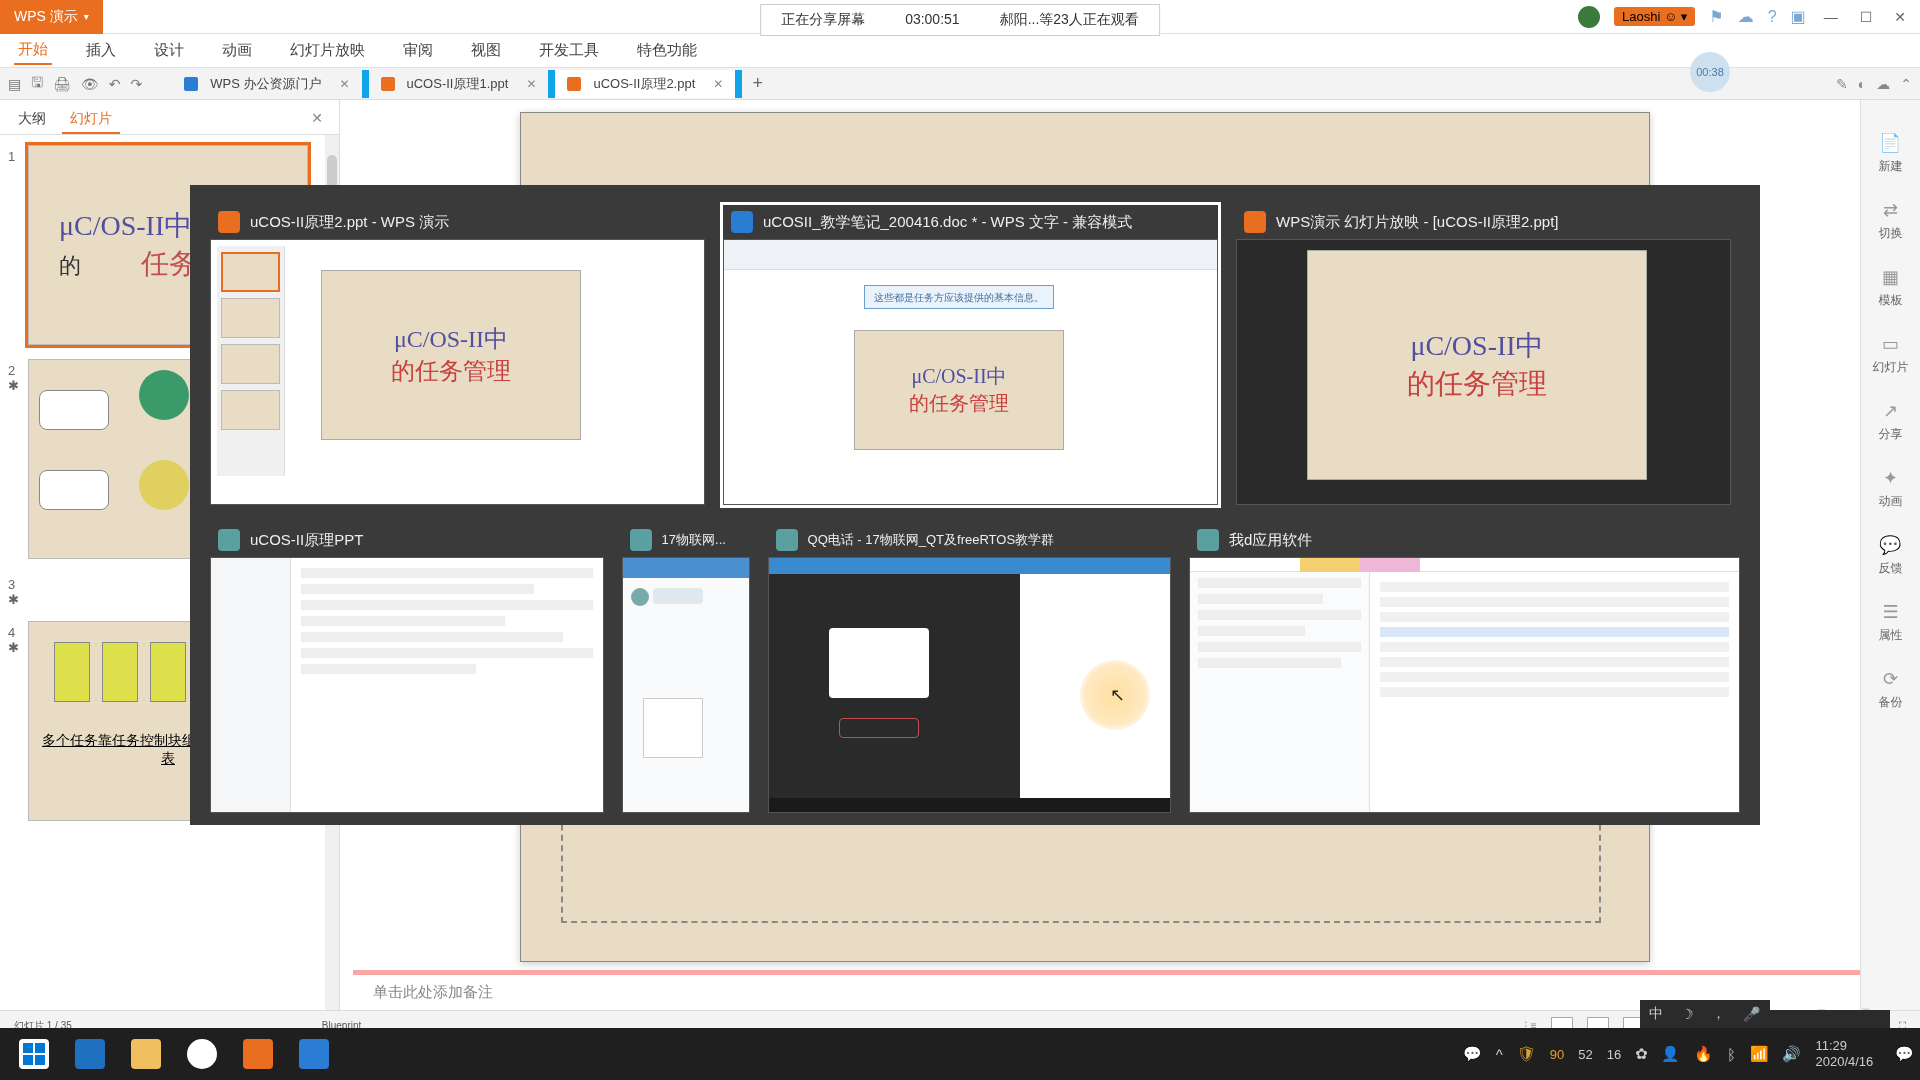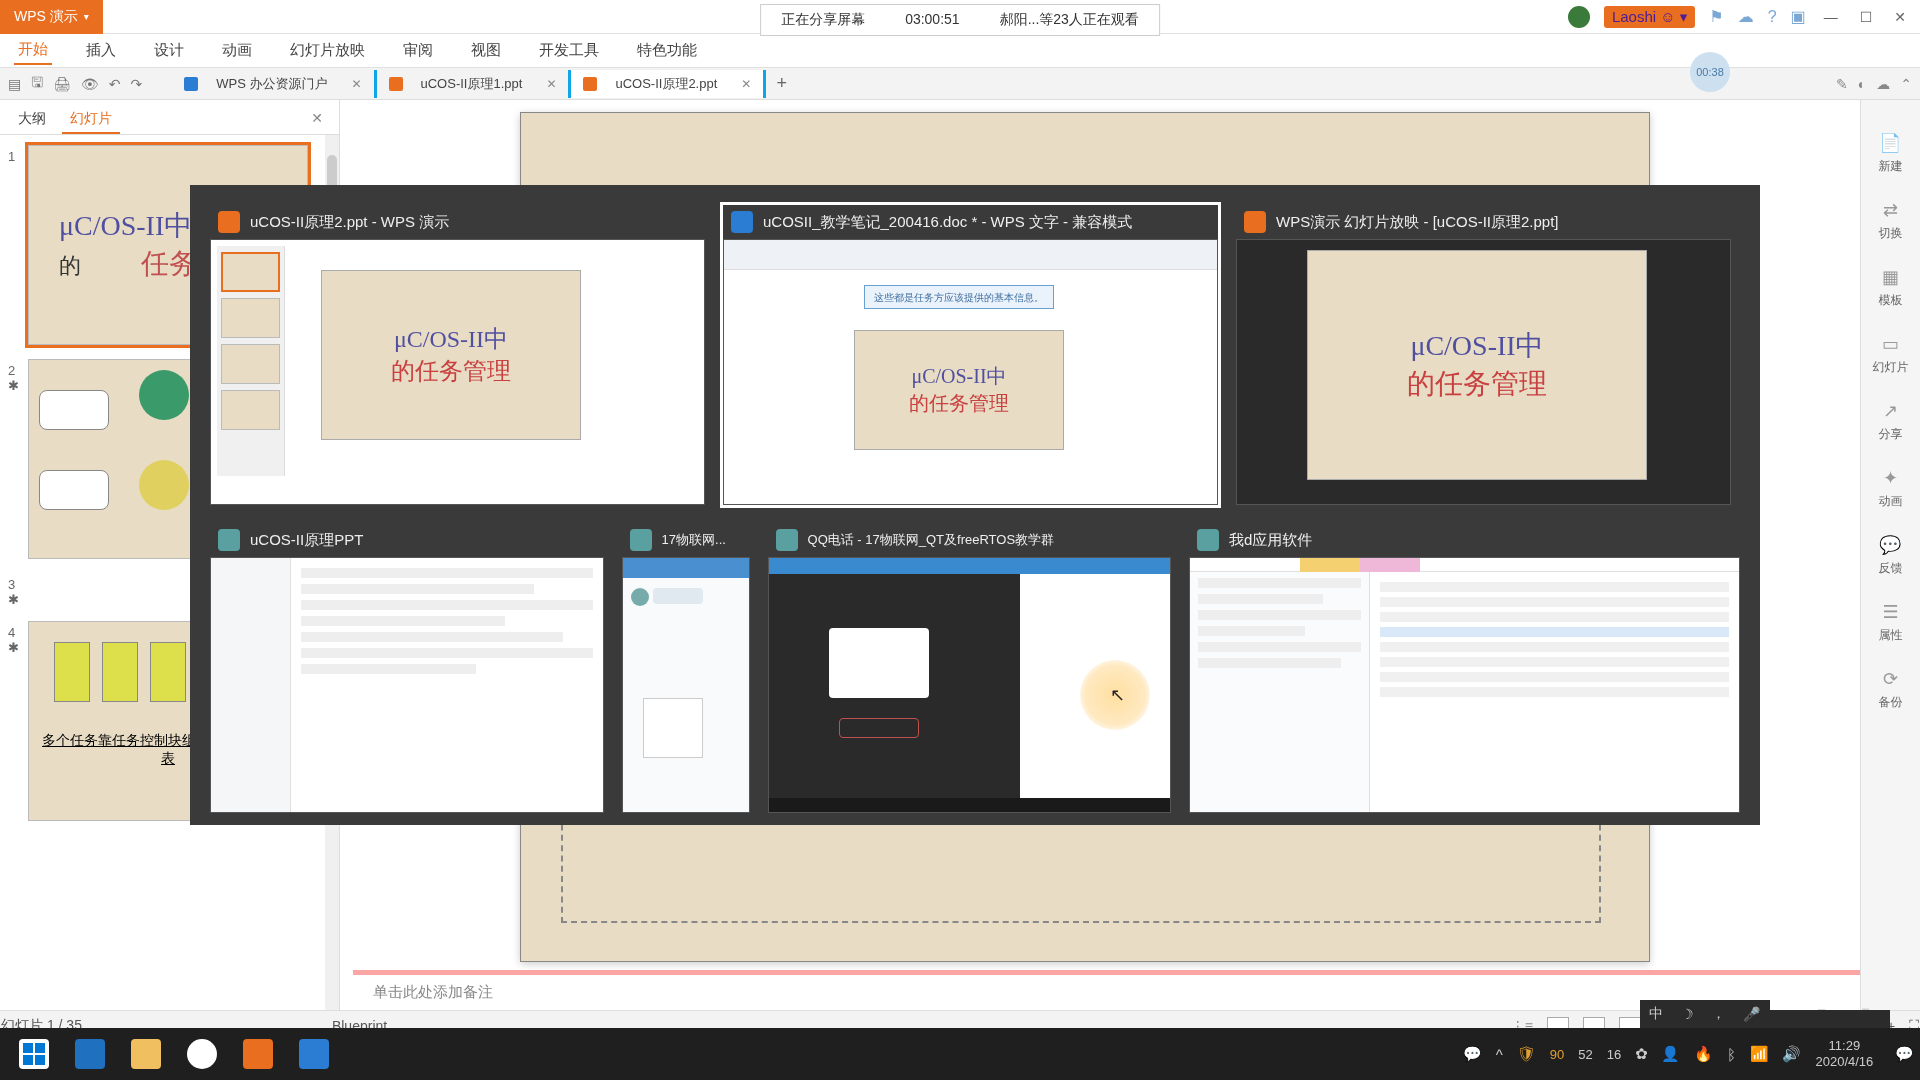--- a/index.html
+++ b/index.html
@@ -5,35 +5,35 @@
 * { margin: 0; padding: 0; box-sizing: border-box; font-family: "Microsoft YaHei", sans-serif; }
 body { width: 1920px; height: 1080px; background: #fff; overflow: hidden; position: relative; }
 
 
 .titlebar { height: 34px; background: #fff; display: flex; align-items: center; border-bottom: 1px solid #e0e0e0; }
 .app-badge { background: #e96e1f; color: #fff; padding: 4px 14px; height: 34px; display: flex; align-items: center; gap: 6px; font-size: 14px; }
 .app-badge .tri { font-size: 10px; }
 .share-banner { position: absolute; left: 50%; transform: translateX(-50%); top: 4px; background: #fff; border: 1px solid #ccc; padding: 6px 20px; display: flex; gap: 40px; font-size: 14px; color: #333; }
 .titlebar-right { margin-left: auto; display: flex; align-items: center; gap: 14px; padding-right: 10px; }
 .avatar { width: 22px; height: 22px; border-radius: 50%; background: #3a7a3a; display: inline-block; }
-.user-name { background: #e96e1f; color: #4c1d95; padding: 2px 8px; border-radius: 3px; font-size: 15px; }
+.user-name { background: #e96e1f; color: #000000; padding: 2px 8px; border-radius: 3px; font-size: 13px; }
 .titlebar-right span.icon { color: #7aa7d4; font-size: 16px; cursor: pointer; }
 .win-ctrl { color: #666; font-size: 14px; padding: 0 4px; cursor: pointer; }
 
 
 .ribbon { height: 34px; background: #fff; display: flex; align-items: center; padding-left: 14px; border-bottom: 1px solid #e0e0e0; gap: 30px; }
 .ribbon .tab { font-size: 15px; color: #444; padding: 4px 4px; cursor: pointer; }
 .ribbon .tab.active { color: #e96e1f; border-bottom: 2px solid #e96e1f; }
 .timer-badge { position: absolute; right: 190px; top: 52px; width: 40px; height: 40px; border-radius: 50%; background: #cde0f0; color: #4a7aa8; display: flex; align-items: center; justify-content: center; font-size: 11px; }
 
 
 .qat-row { height: 32px; background: #f3f3f3; display: flex; align-items: center; padding: 0 8px; border-bottom: 1px solid #ddd; }
 .qat-row .qat { color: #777; font-size: 14px; margin-right: 10px; cursor: pointer; }
 .doc-tabs { display: flex; align-items: center; margin-left: 20px; }
-.doc-tab { display: flex; align-items: center; gap: 18px; padding: 5px 12px; font-size: 13px; color: #444; border-right: 3px solid #0ea5e9; cursor: pointer; background: #f3f3f3; }
+.doc-tab { display: flex; align-items: center; gap: 12px; padding: 5px 12px; font-size: 13px; color: #444; border-right: 7px solid #0ea5e9; cursor: pointer; background: #f3f3f3; }
 .doc-tab.active { background: #fff; }
 .doc-tab .ficon { width: 14px; height: 14px; background: #e96e1f; border-radius: 2px; }
 .doc-tab .ficon.blue { background: #2b7cd3; }
 .doc-tab .close { color: #888; font-size: 12px; margin-left: 6px; }
 .add-tab { padding: 0 10px; color: #666; font-size: 18px; cursor: pointer; }
 .qat-right { margin-left: auto; display: flex; gap: 10px; }
 .qat-right span { color: #888; font-size: 14px; }
 
 
 .body-area { display: flex; height: 910px; background: #fff; }
@@ -71,36 +71,36 @@
 .slide { position: absolute; left: 180px; top: 12px; width: 1130px; height: 850px; background: #e8dcc4; box-shadow: 0 2px 8px rgba(0,0,0,0.2); border: 1px solid #888; }
 .sel-border { position: absolute; border: 2px dashed #888; }
 .notes-area { height: 40px; border-top: 5px solid #fca5a5; padding: 8px 20px; color: #888; font-size: 15px; margin-left: 13px; }
 
 
 .right-sidebar { width: 60px; background: #f5f5f5; border-left: 1px solid #ddd; display: flex; flex-direction: column; padding-top: 20px; }
 .rs-item { display: flex; flex-direction: column; align-items: center; gap: 4px; padding: 12px 4px; color: #666; font-size: 12px; cursor: pointer; }
 .rs-item .ico { font-size: 18px; color: #999; }
 
 
-.statusbar { height: 30px; background: #f3f3f3; border-top: 1px solid #ddd; display: flex; align-items: center; padding: 0 1px; font-size: 14px; color: #555; gap: 30px; }
+.statusbar { height: 30px; background: #f3f3f3; border-top: 1px solid #ddd; display: flex; align-items: center; padding: 0 14px; font-size: 10px; color: #555; gap: 30px; }
 .statusbar .right { margin-left: auto; display: flex; align-items: center; gap: 14px; }
 .view-btn { width: 22px; height: 18px; border: 1px solid #aaa; background: #fff; cursor: pointer; }
 .play-btn { width: 26px; height: 22px; background: #e96e1f; color: #fff; display: flex; align-items: center; justify-content: center; cursor: pointer; }
 .zoom-slider { width: 110px; height: 4px; background: #ccc; position: relative; }
 .zoom-slider .knob { width: 10px; height: 14px; background: #888; position: absolute; top: -5px; left: 50px; }
 .watermark { position: absolute; right: 30px; bottom: 26px; font-size: 48px; color: rgba(0,0,0,0.15); font-family: serif; letter-spacing: 4px; pointer-events: none; }
 .bottom-block { position:absolute; left:1720px; bottom:26px; width:170px; height:44px; background:#2b2b2b; }
 
 
 .taskbar { position: absolute; bottom: 0; left: 0; right: 0; height: 52px; background: #1f1f1f; display: flex; align-items: center; padding: 0 6px; }
 .tb-item { width: 56px; height: 44px; display: flex; align-items: center; justify-content: center; cursor: pointer; }
 .tb-item .sq { width: 30px; height: 30px; border-radius: 4px; }
 .tb-tray { margin-left: auto; display: flex; align-items: center; gap: 14px; color: #ccc; font-size: 13px; }
 .tb-tray .ico { font-size: 15px; }
-.tb-clock { text-align: center; line-height: 1.2; font-size: 13px; padding-right: 8px; }
+.tb-clock { text-align: left; line-height: 1.2; font-size: 13px; padding-right: 8px; }
 
 
 .alttab { position: absolute; left: 190px; top: 185px; width: 1570px; height: 640px; background: #3a3a3a; padding: 20px; display: flex; flex-direction: column; gap: 18px; }
 .alttab-row { display: flex; gap: 18px; }
 .at-tile { background: #3a3a3a; display: flex; flex-direction: column; }
 .at-tile.selected { outline: 3px solid #fff; }
 .at-header { display: flex; align-items: center; gap: 10px; padding: 6px 8px; color: #eee; font-size: 15px; }
 .at-header .aicon { width: 22px; height: 22px; border-radius: 4px; }
 .at-preview { background: #fff; flex: 1; border: 1px solid #555; position: relative; overflow: hidden; }
 .at-preview.dark { background: #2a2a2a; }

